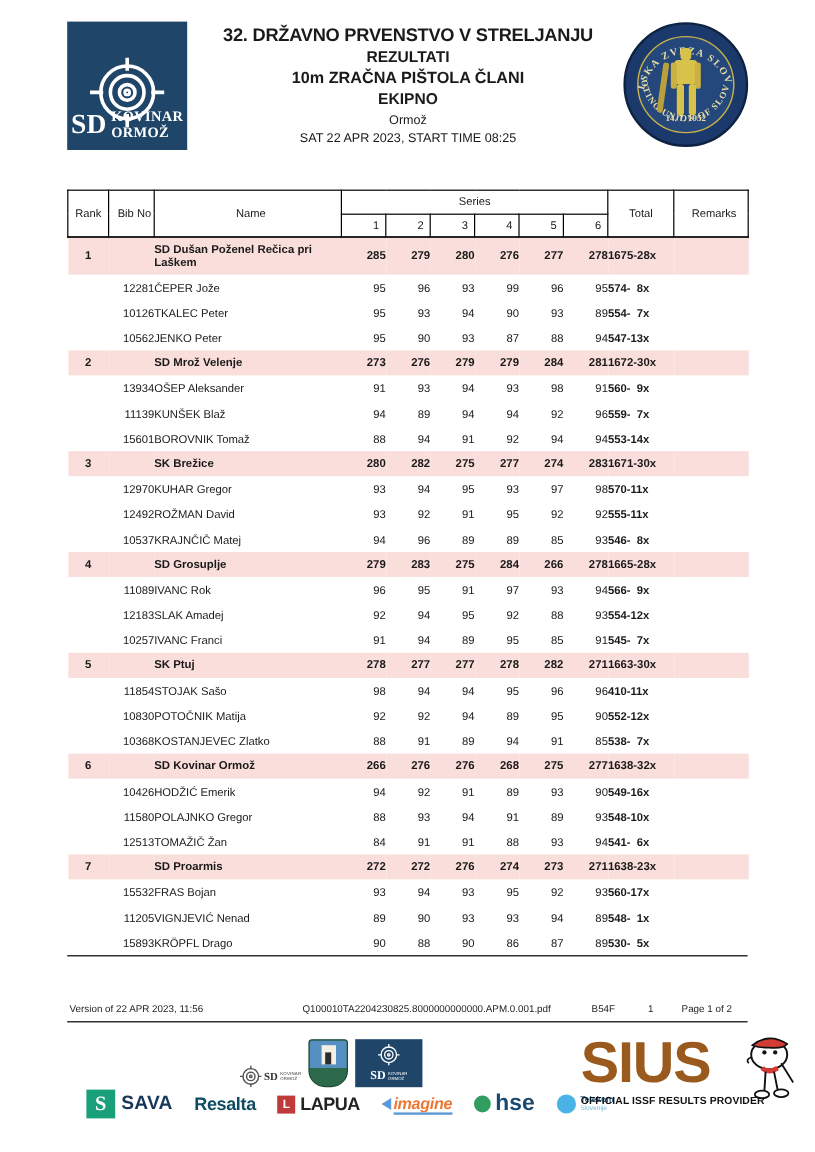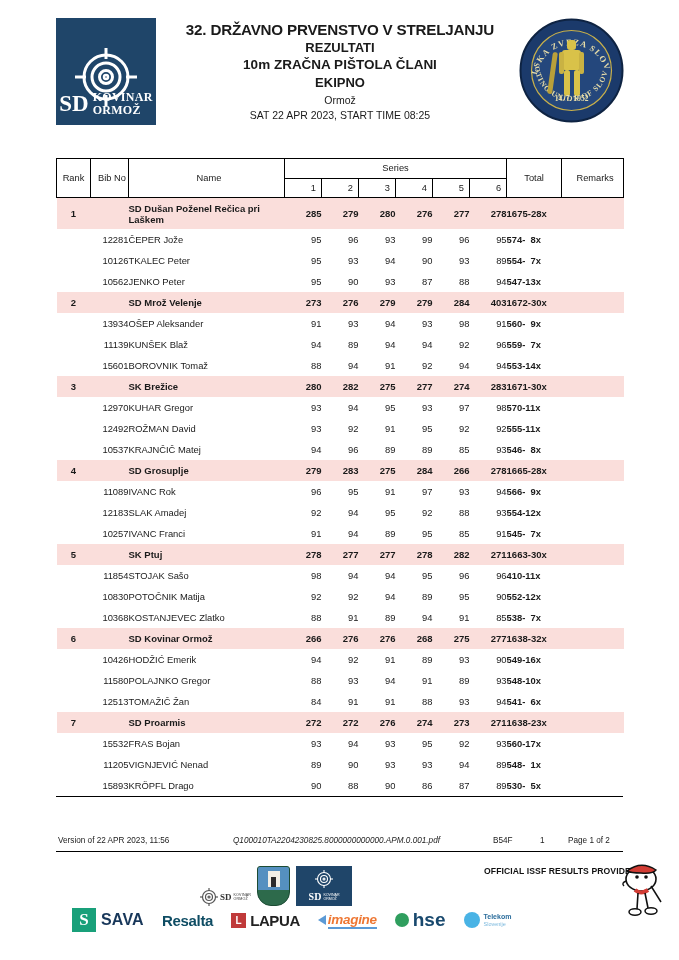--- a/index.html
+++ b/index.html
@@ -174,21 +174,21 @@
     width: 567px;
     border-top: 1.3px solid #000;
   }
   .footer-text {
     position: absolute;
     top: 836px;
     font-size: 8.2px;
     color: #222;
   }
   .f-version { left: 58px; }
-  .f-file    { left: 233px; font-style: italic; }
+  .f-file    { left: 252px; }
   .f-code    { left: 493px; }
   .f-num     { left: 540px; }
   .f-page    { left: 568px; }
 
   
   .sponsors {
     position: absolute;
     left: 0; top: 862px;
     width: 679px;
     height: 98px;
@@ -552,21 +552,21 @@
         </tr>
         <tr class="team-row">
           <td class="c-rank">2</td>
           <td class="c-bib"></td>
           <td class="c-name">SD Mrož Velenje</td>
           <td class="c-ser">273</td>
           <td class="c-ser">276</td>
           <td class="c-ser">279</td>
           <td class="c-ser">279</td>
           <td class="c-ser">284</td>
-          <td class="c-ser">403</td>
+          <td class="c-ser">281</td>
           <td class="c-tot">1672-30x</td>
           <td class="c-rem"></td>
         </tr>
         <tr class="member-row">
           <td class="c-rank"></td>
           <td class="c-bib">13934</td>
           <td class="c-name">OŠEP Aleksander</td>
           <td class="c-ser">91</td>
           <td class="c-ser">93</td>
           <td class="c-ser">94</td>
@@ -948,20 +948,21 @@
     <div class="telekom">
       <div class="ci"></div>
       <div>
         <div class="t1">Telekom</div>
         <div class="t2">Slovenije</div>
       </div>
     </div>
   </div>
 
   <div class="sius">
+    <div class="word">SIUS</div>
     <div class="tag">OFFICIAL ISSF RESULTS PROVIDER</div>
     <svg class="sius-mascot" width="52" height="60" viewBox="0 0 52 60">
       <ellipse cx="24" cy="17" rx="15" ry="12" fill="#ffffff" stroke="#111" stroke-width="1.6"></ellipse>
       <path d="M 10 9 Q 24 -2 39 8 Q 36 12 24 11 Q 14 11 10 9 Z" fill="#d23c34" stroke="#111" stroke-width="1.4"></path>
       <circle cx="20" cy="15" r="1.8" fill="#111"></circle>
       <circle cx="29" cy="15" r="1.8" fill="#111"></circle>
       <path d="M 9 19 Q 4 21 7 24" fill="none" stroke="#111" stroke-width="1.4"></path>
       <path d="M 18 28 Q 24 33 31 28" fill="none" stroke="#d23c34" stroke-width="4"></path>
       <path d="M 21 31 L 20 47 M 28 31 L 31 46" fill="none" stroke="#111" stroke-width="1.6"></path>
       <ellipse cx="18" cy="50" rx="6" ry="3.2" fill="#fff" stroke="#111" stroke-width="1.5"></ellipse>

